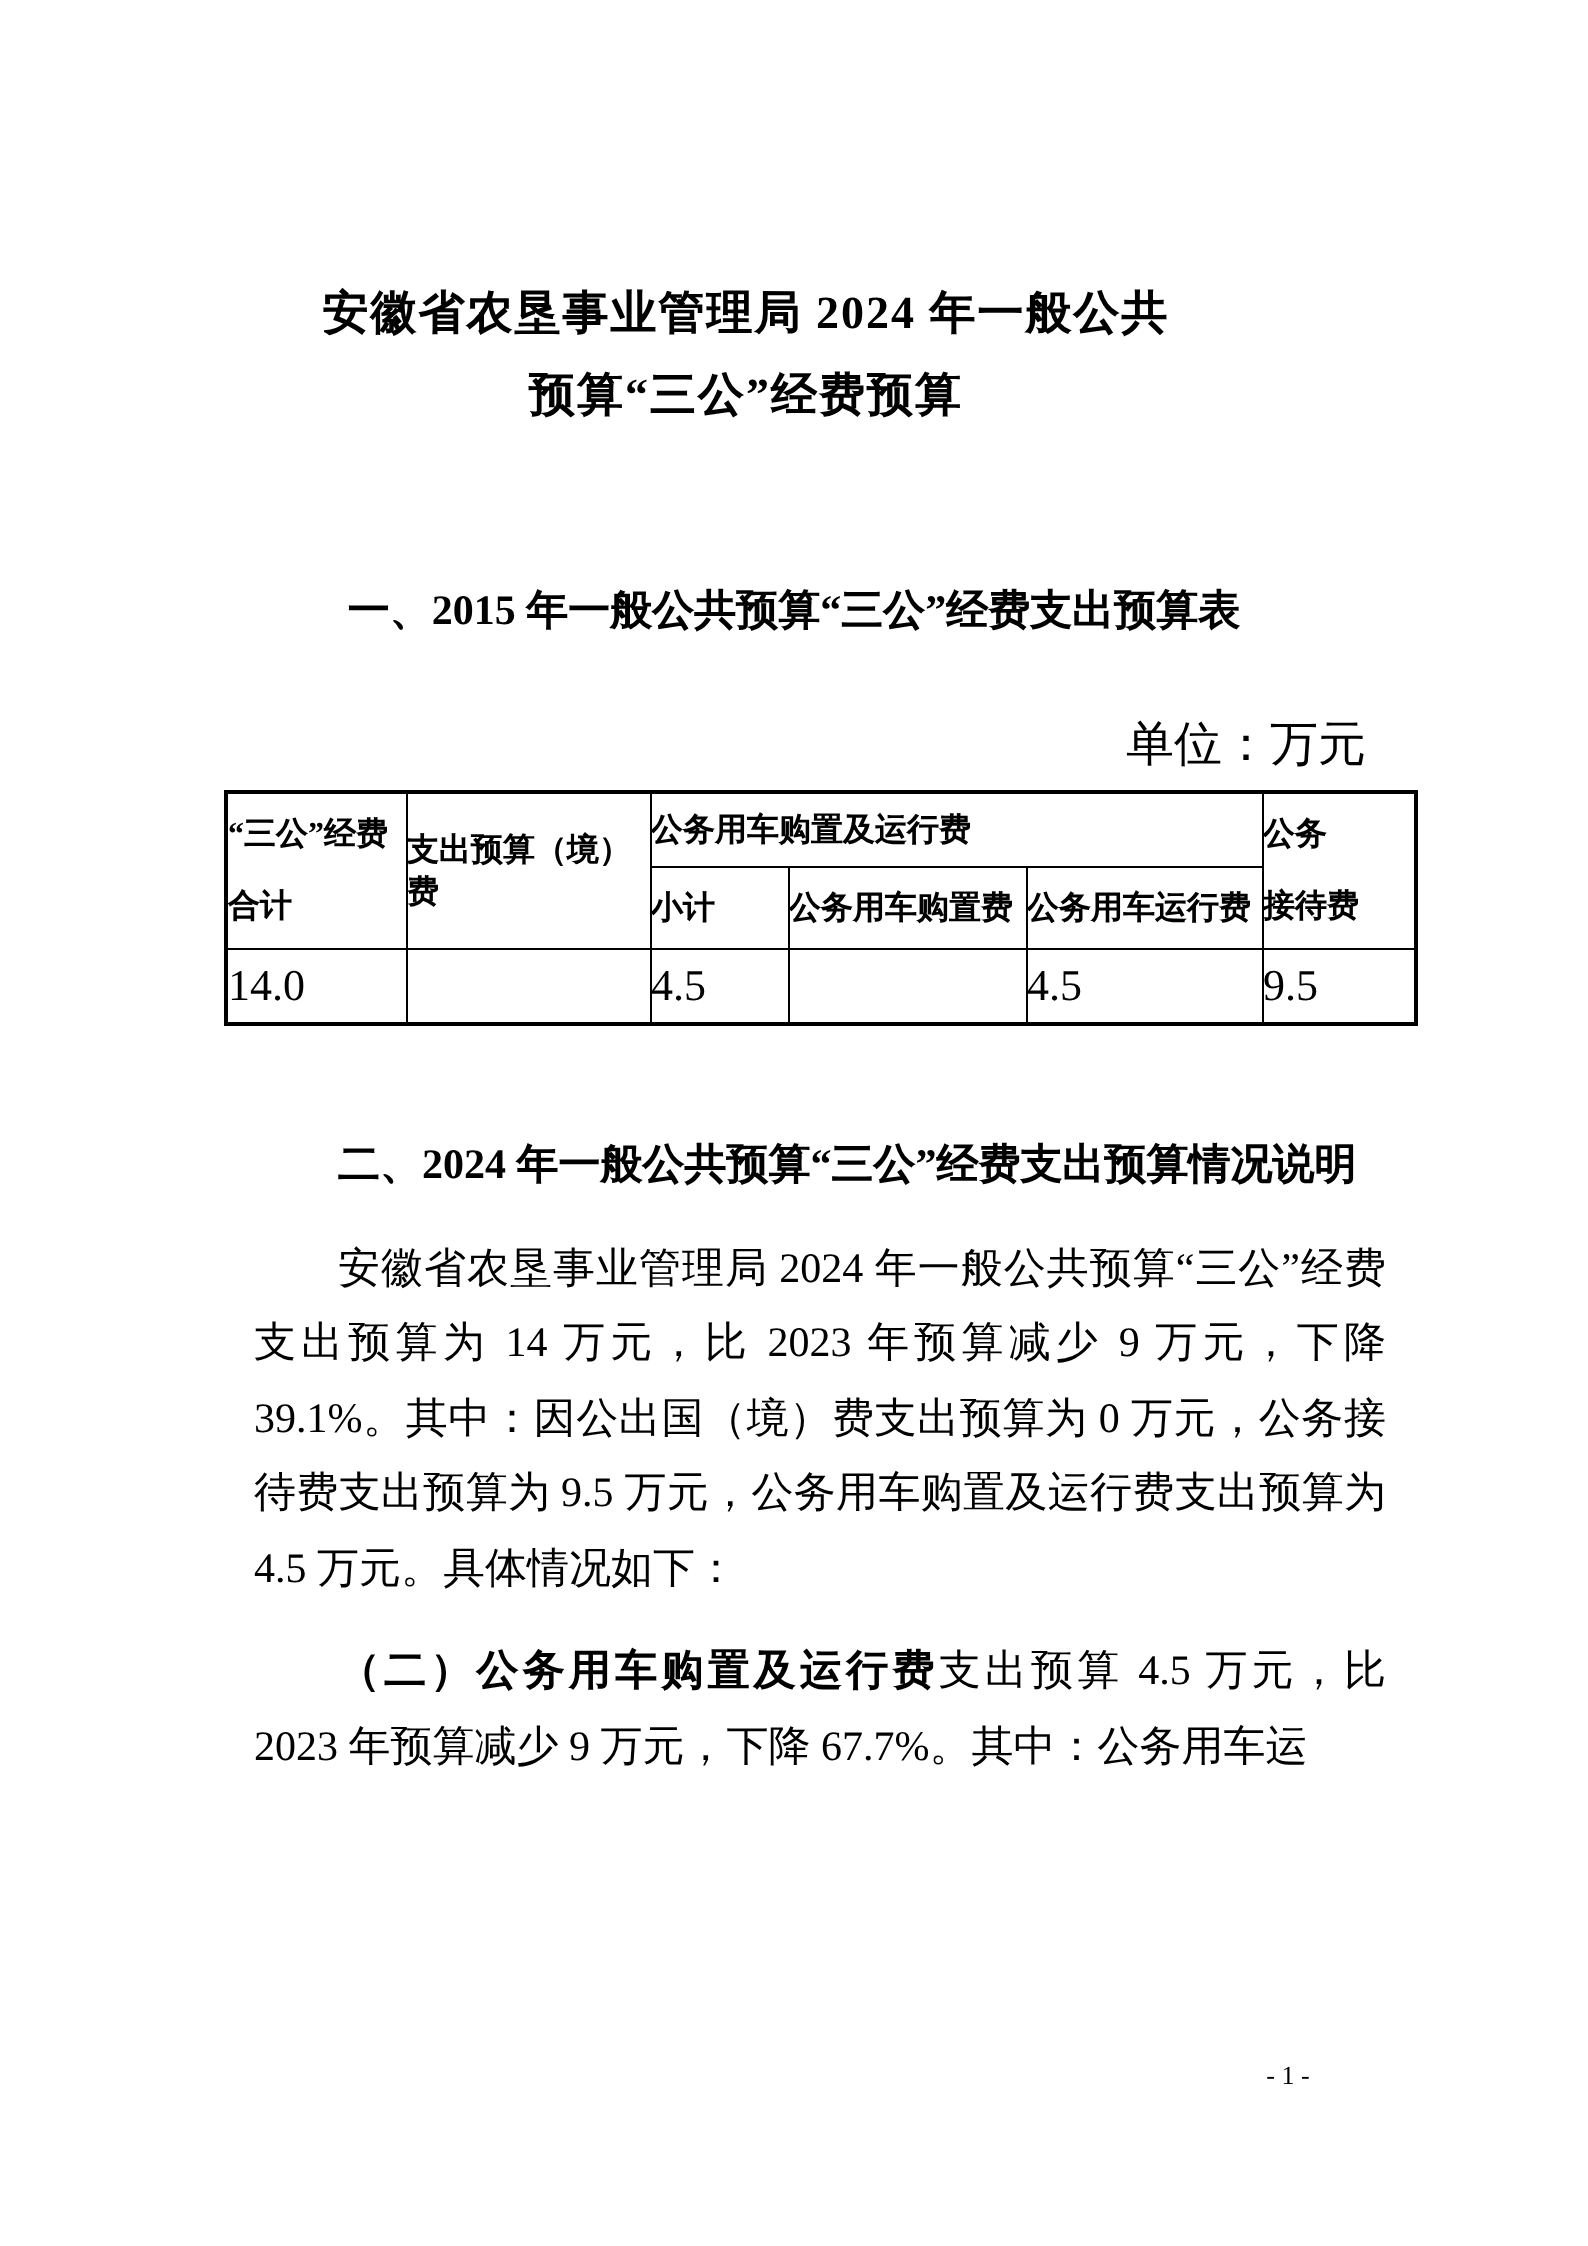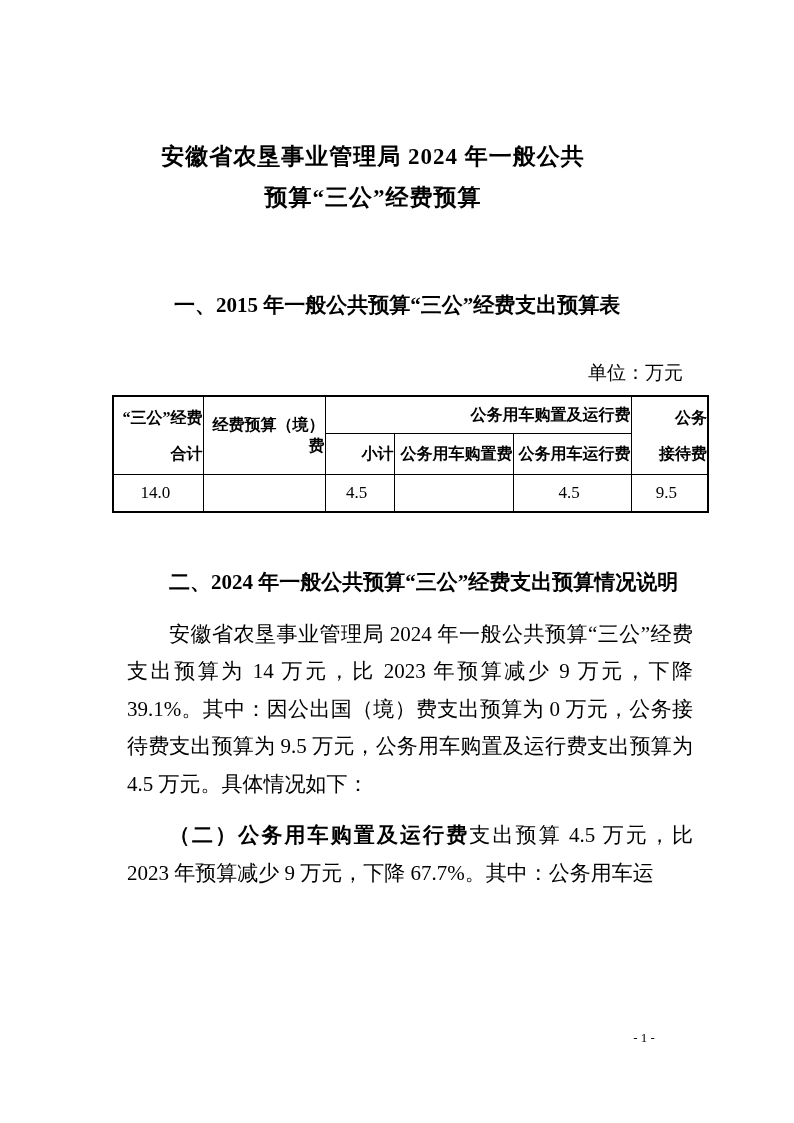--- a/index.html
+++ b/index.html
@@ -36,52 +36,52 @@
     font-weight: bold;
     font-size: 21px;
     line-height: 24px;
   }
   .unit-label {
     position: absolute;
     top: 361px;
     left: 113px;
     width: 570px;
     text-align: right;
-    font-size: 19px;
+    font-size: 24px;
     line-height: 24px;
   }
   table.budget-table {
     position: absolute;
     top: 395px;
     left: 112px;
     border-collapse: collapse;
     table-layout: fixed;
     border: 2px solid #000000;
   }
   .budget-table th, .budget-table td {
     border: 1px solid #000000;
     padding: 0;
     overflow: hidden;
   }
   .budget-table th {
     font-weight: bold;
     font-size: 16px;
-    text-align: right;
+    text-align: left;
     vertical-align: middle;
   }
   .two-line {
     white-space: pre-line;
     line-height: 36px;
   }
   .row-group th { height: 36px; }
   .row-sub th { height: 40px; }
   .budget-table td.value-cell {
     height: 36px;
-    font-size: 17px;
-    text-align: center;
+    font-size: 22px;
+    text-align: left;
     padding-right: 6px;
     vertical-align: middle;
   }
   .notes {
     position: absolute;
     top: 550px;
     left: 113px;
     width: 594px;
     font-size: 21px;
     line-height: 37.5px;
@@ -121,21 +121,21 @@
       <col style="width:122px">
       <col style="width:69px">
       <col style="width:119px">
       <col style="width:118px">
       <col style="width:77px">
     </colgroup>
     <tbody>
       <tr class="row-group">
         <th rowspan="2" class="two-line">“三公”经费
 合计</th>
-        <th rowspan="2">经费预算（境）费</th>
+        <th rowspan="2">支出预算（境）费</th>
         <th colspan="3">公务用车购置及运行费</th>
         <th rowspan="2" class="two-line">公务
 接待费</th>
       </tr>
       <tr class="row-sub">
         <th>小计</th>
         <th>公务用车购置费</th>
         <th>公务用车运行费</th>
       </tr>
       <tr>

